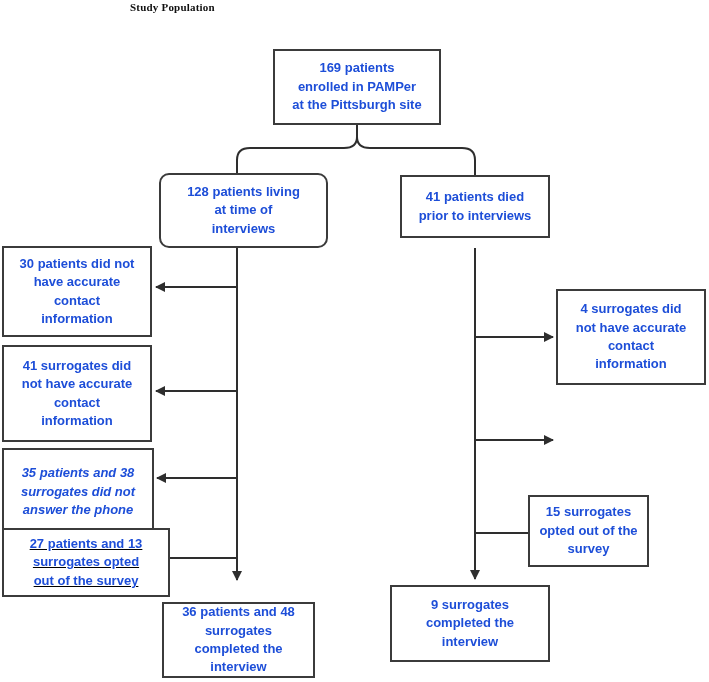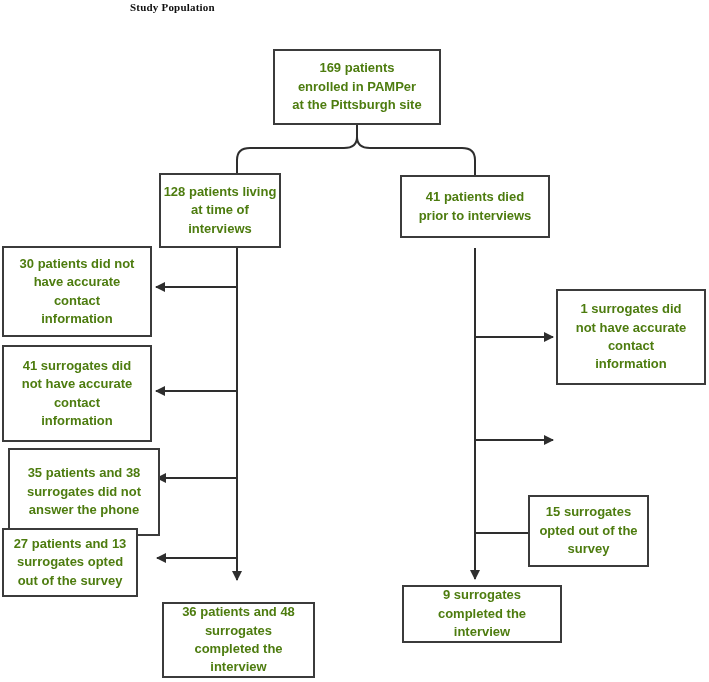--- a/index.html
+++ b/index.html
@@ -40,21 +40,21 @@
     display: flex;
     align-items: center;
     justify-content: center;
     text-align: center;
   }
   .node-label {
     white-space: pre-line;
     font-weight: bold;
     font-size: 13px;
     line-height: 1.42;
-    color: #4d7c0f;
+    color: #1d4ed8;
     padding: 0 2px;
   }
 </style>
 </head>
 <body>
 
 <div class="canvas">
 
   <div class="diagram-title">Study Population</div>
 
@@ -83,21 +83,21 @@
       <path d="M475,533 H553" marker-end="url(#arrow)"></path>
     </g>
   </svg>
 
   <div class="node" style="left:273px; top:49px; width:168px; height:76px;">
     <span class="node-label">169 patients
 enrolled in PAMPer
 at the Pittsburgh site</span>
   </div>
 
-  <div class="node" style="left:159px; top:173px; width:122px; height:75px;">
+  <div class="node" style="left:159px; top:173px; width:169px; height:75px;border-radius:10px;">
     <span class="node-label">128 patients living
 at time of
 interviews</span>
   </div>
 
   <div class="node" style="left:400px; top:175px; width:150px; height:63px;">
     <span class="node-label">41 patients died
 prior to interviews</span>
   </div>
 
@@ -108,52 +108,52 @@
 information</span>
   </div>
 
   <div class="node" style="left:2px; top:345px; width:150px; height:97px;">
     <span class="node-label">41 surrogates did
 not have accurate
 contact
 information</span>
   </div>
 
-  <div class="node" style="left:8px; top:448px; width:152px; height:88px;">
+  <div class="node" style="left:2px; top:448px; width:152px; height:88px;font-style:italic;">
     <span class="node-label">35 patients and 38
 surrogates did not
 answer the phone</span>
   </div>
 
-  <div class="node" style="left:2px; top:528px; width:136px; height:69px;">
+  <div class="node" style="left:2px; top:528px; width:168px; height:69px;text-decoration:underline;">
     <span class="node-label">27 patients and 13
 surrogates opted
 out of the survey</span>
   </div>
 
   <div class="node" style="left:162px; top:585px; width:153px; height:76px;margin-top:17px;">
     <span class="node-label">36 patients and 48
 surrogates
 completed the
 interview</span>
   </div>
 
   <div class="node" style="left:556px; top:289px; width:150px; height:96px;">
-    <span class="node-label">1 surrogates did
+    <span class="node-label">4 surrogates did
 not have accurate
 contact
 information</span>
   </div>
 
 
   <div class="node" style="left:528px; top:495px; width:121px; height:72px;">
     <span class="node-label">15 surrogates
 opted out of the
 survey</span>
   </div>
 
-  <div class="node" style="left:402px; top:585px; width:160px; height:58px;">
+  <div class="node" style="left:390px; top:585px; width:160px; height:77px;">
     <span class="node-label">9 surrogates
 completed the
 interview</span>
   </div>
 
 </div>
 
 </body></html>

